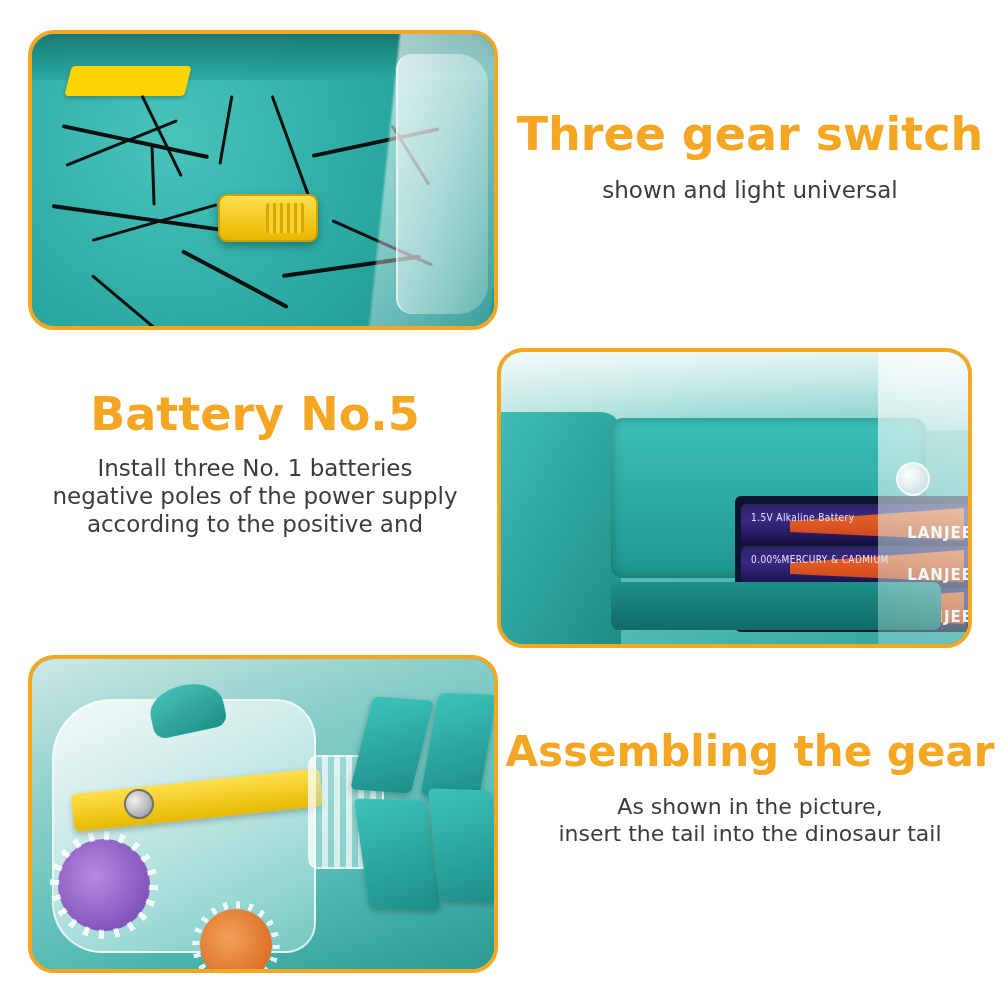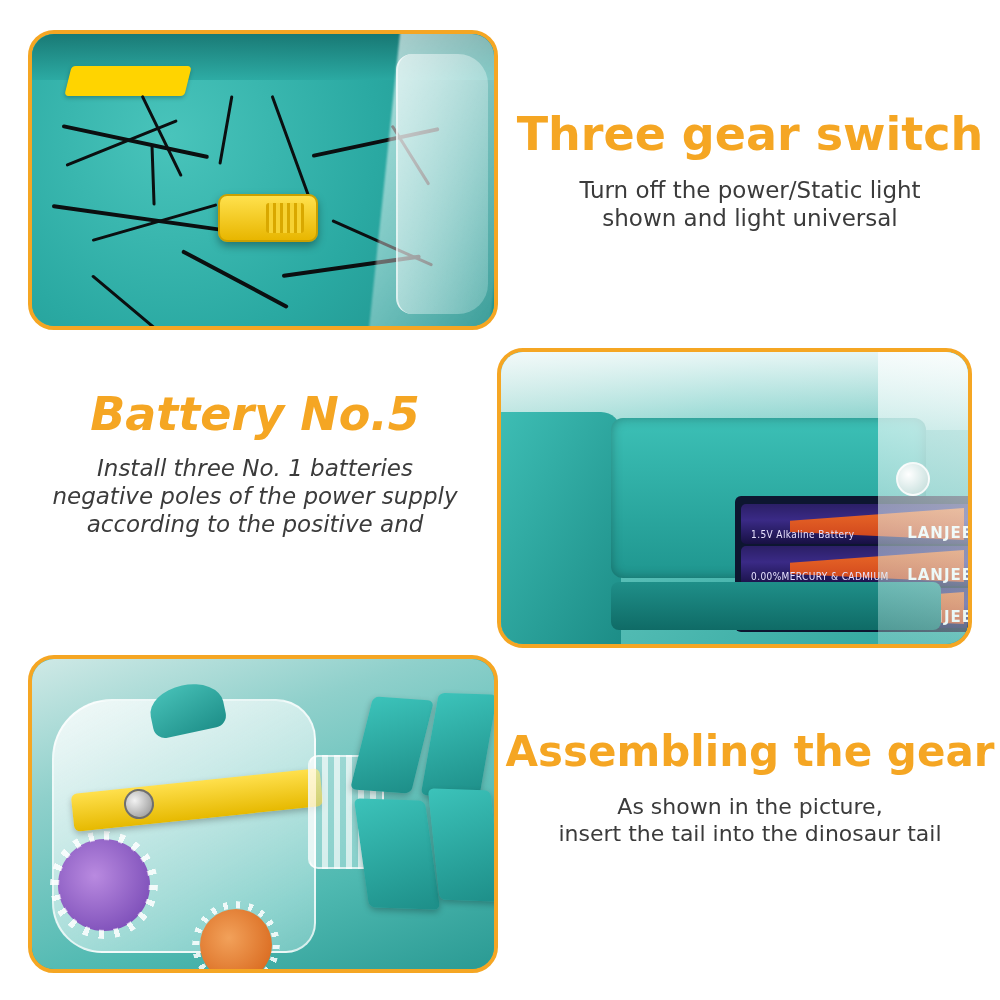--- a/index.html
+++ b/index.html
@@ -90,21 +90,20 @@
   .cell .band{
     position:absolute;left:18%;top:4px;width:64%;height:32px;
     background:linear-gradient(180deg,#f36d21,#d8471a);
     clip-path:polygon(0 40%,100% 0,100% 100%,0 75%);
     opacity:.95;
   }
   .cell .txt{
     position:absolute;left:10px;top:9px;color:#e9e3ff;font-size:9px;
     letter-spacing:.4px;transform:scaleY(1.1);
     font-family:"DejaVu Sans", sans-serif;
-    margin-top:17px;
   }
   .cell .brand{
     position:absolute;right:40px;top:20px;color:#ffffff;font-size:15px;
     font-weight:bold;letter-spacing:1px;
   }
   .bat-bottom{
     position:absolute;left:110px;top:230px;width:330px;height:48px;
     background:linear-gradient(180deg,#1f8f89,#0f6b66);border-radius:8px;
     color:#bdeeea;font-size:13px;letter-spacing:6px;padding-left:14px;
     box-sizing:border-box;line-height:48px;
@@ -186,21 +185,21 @@
   }
   .body{
     color:#3b3b3b;
     font-family:"DejaVu Sans", sans-serif;
     line-height:1.22;
   }
   #txt-switch{position:absolute;left:505px;top:110px;width:490px;text-align:center;}
   #txt-switch .title{font-size:46px;}
   #txt-switch .body{font-size:23px;margin-top:18px;}
 
-  #txt-battery{position:absolute;left:20px;top:390px;width:470px;text-align:center;font-style:italic;}
+  #txt-battery{position:absolute;left:20px;top:390px;width:470px;text-align:center;}
   #txt-battery .title{font-size:46px;}
   #txt-battery .body{font-size:23px;margin-top:16px;}
 
   #txt-tail{position:absolute;left:505px;top:730px;width:490px;text-align:center;}
   #txt-tail .title{font-size:42px;}
   #txt-tail .body{font-size:22px;margin-top:20px;}
 </style>
 </head>
 <body>
 
@@ -227,21 +226,20 @@
     <div class="crack" style="left:360px;top:90px;width:70px;height:3px;transform:rotate(58deg);"></div>
 
     <div class="switch-slider"></div>
     <div class="clear-part"></div>
     <div class="bright-edge"></div>
   </div>
 
   <div id="txt-switch">
     <div class="title">Three gear switch</div>
     <div class="body">
-      <div>Turn off the power/Static light</div>
       <div>shown and light universal</div>
     </div>
   </div>
 
   <div class="photo" id="panel-battery">
     <div class="bat-bg"></div>
     <div class="bat-clear-top"></div>
     <div class="bat-left-teal"></div>
     <div class="bat-door">
       <div class="bat-slot">

